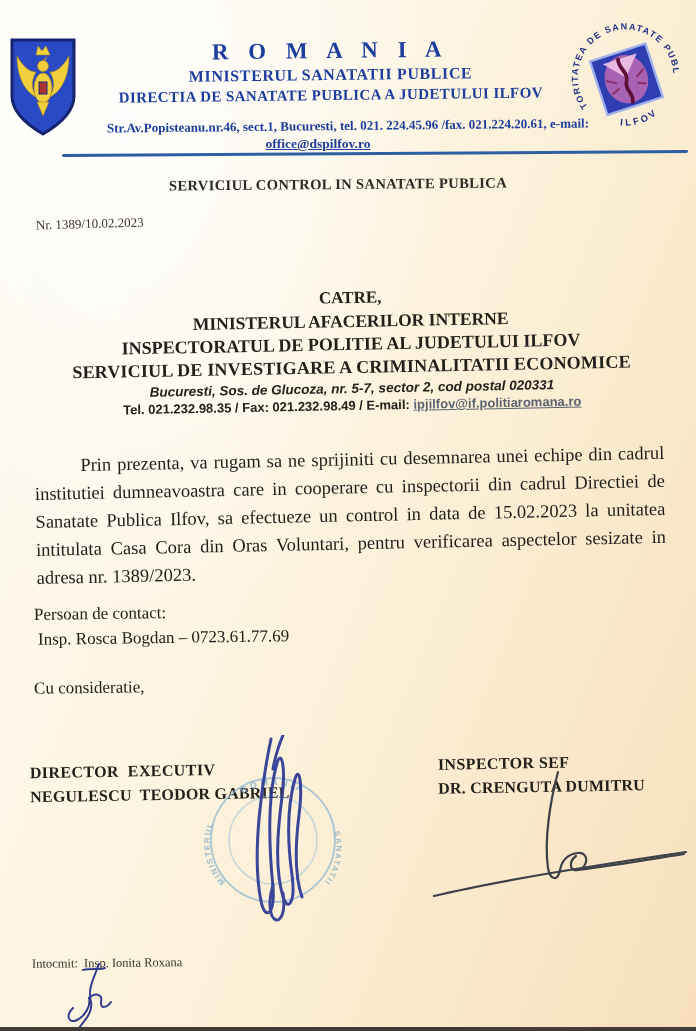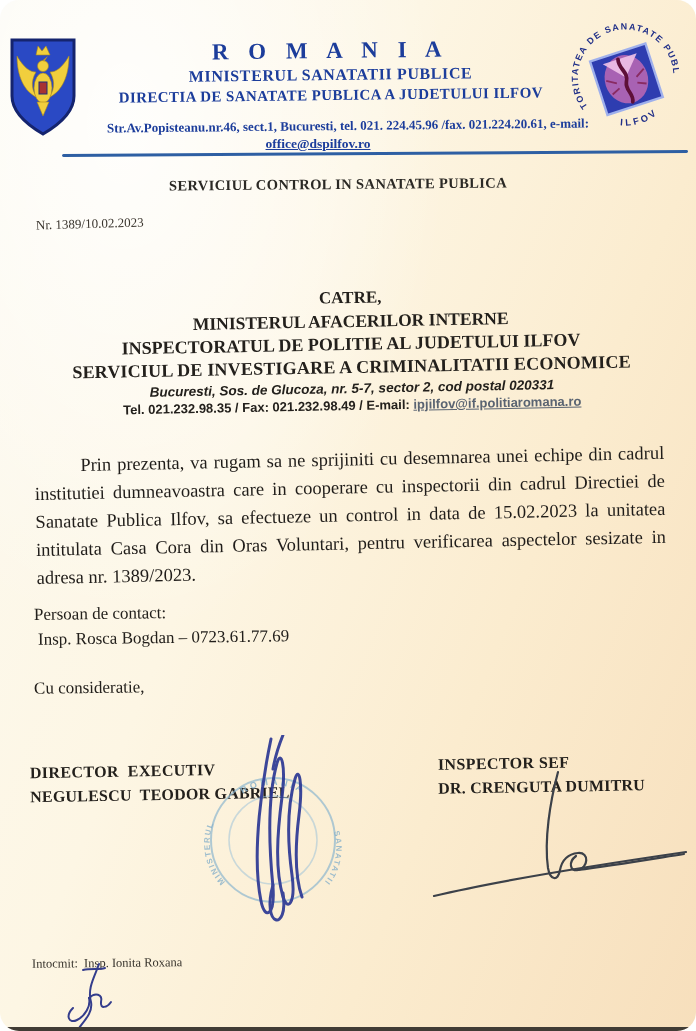--- a/index.html
+++ b/index.html
@@ -5,21 +5,20 @@
   html,body{margin:0;padding:0;}
   .page{
     position:relative;
     width:696px;height:1031px;
     overflow:hidden;
     background:
       radial-gradient(ellipse at 18% 12%, rgba(255,255,255,.85) 0%, rgba(255,255,255,0) 40%),
       linear-gradient(112deg,#fcfaf1 0%,#fdf6e4 38%,#fbeccf 68%,#f7dfbc 100%);
     font-family:"Liberation Serif", serif;
     color:#23201c;
-    border-radius:19px;
   }
   .abs{position:absolute;}
   
   .hdr-text{left:85px;right:120px;top:38px;text-align:center;color:#1c3d9b;transform:rotate(-0.7deg);}
   .hdr-country{font-size:23px;font-weight:bold;letter-spacing:7px;}
   .hdr-ministry{font-size:16px;font-weight:bold;letter-spacing:.6px;margin-top:2px;}
   .hdr-directorate{font-size:15px;font-weight:bold;letter-spacing:.4px;margin-top:3px;}
   .hdr-address{left:60px;right:60px;top:118px;text-align:center;color:#1c3d9b;
                font-size:13px;font-weight:bold;transform:rotate(-0.6deg);}
   .hdr-email{left:0;right:60px;top:136px;text-align:center;color:#1c3d9b;

